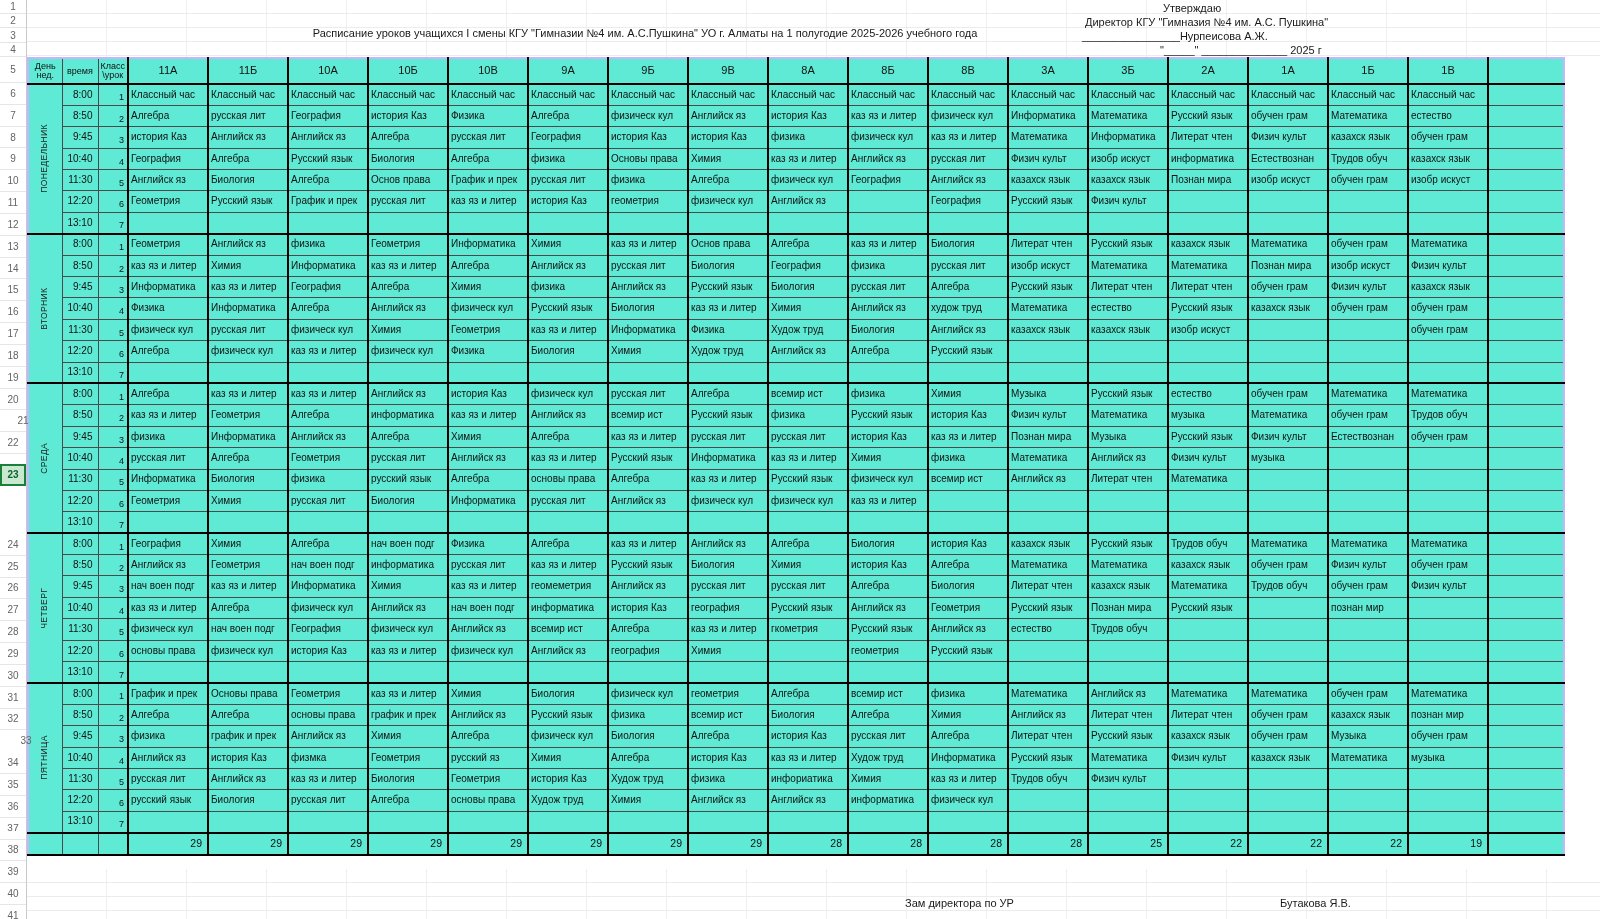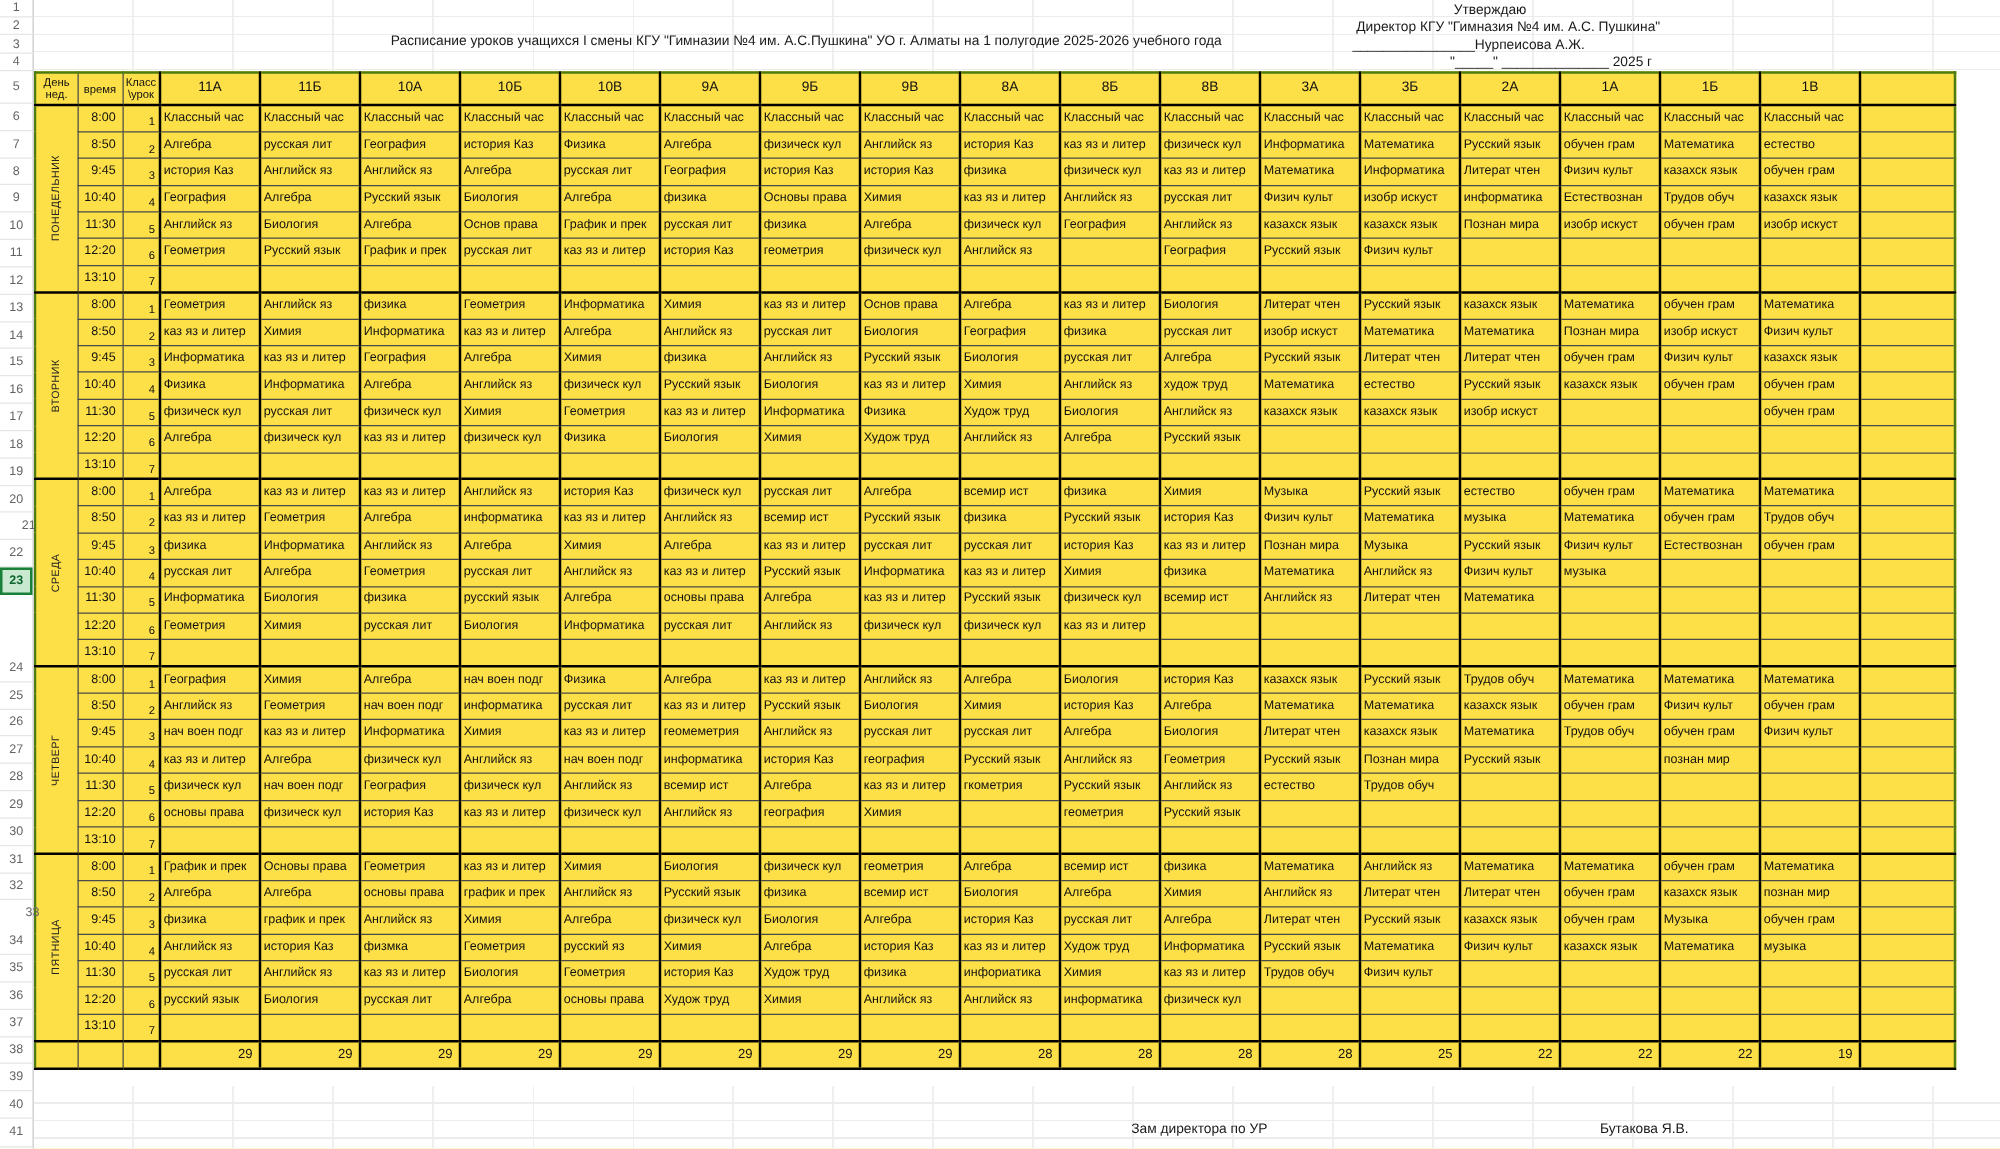--- a/index.html
+++ b/index.html
@@ -42,21 +42,21 @@
   #approve2 { left: 1085px; top: 16px; font-size: 11px; }
   #approve3 { left: 1082px; top: 30px; font-size: 11px; }
   #approve4 { left: 1160px; top: 44px; font-size: 11px; }
   #footer-left  { left: 905px;  top: 897px; font-size: 11px; }
   #footer-right { left: 1280px; top: 897px; font-size: 11px; }
 
   
   table.tt {
     position: absolute; left: 27px; top: 57px; z-index: 2;
     border-collapse: collapse; table-layout: fixed;
-    border: 2px solid #4d7c0f; background: #fde047;
+    border: 2px solid #c4b5fd; background: #5eead4;
   }
   .tt th, .tt td {
     border: 1px solid #4a4a4a;
     font-weight: normal; color: #111;
     overflow: hidden; white-space: nowrap;
     height: 21.4px; padding: 0 2px;
     vertical-align: middle; text-align: left; line-height: 1.05;
     font-size: 10px;
   }
   .tt thead th { height: 26px; text-align: center; border-bottom: 2px solid #000; font-size: 11px; }
@@ -95,35 +95,35 @@
     <div class="rn" style="height: 21.83px;">13</div>
     <div class="rn" style="height: 21.83px;">14</div>
     <div class="rn" style="height: 21.83px;">15</div>
     <div class="rn" style="height: 21.83px;">16</div>
     <div class="rn" style="height: 21.83px;">17</div>
     <div class="rn" style="height: 21.83px;">18</div>
     <div class="rn" style="height: 21.83px;">19</div>
     <div class="rn" style="height: 21.83px;">20</div>
     <div class="rn" style="height: 21.83px; padding-left: 20px;">21</div>
     <div class="rn" style="height: 21.83px;">22</div>
-    <div class="rn selected" style="height: 21.83px;">23</div>
+    <div class="rn selected" style="height: 21.83px; margin-top: 10px;">23</div>
     <div class="rn" style="height: 21.83px; margin-top: 48px;">24</div>
     <div class="rn" style="height: 21.83px;">25</div>
     <div class="rn" style="height: 21.83px;">26</div>
     <div class="rn" style="height: 21.83px;">27</div>
     <div class="rn" style="height: 21.83px;">28</div>
     <div class="rn" style="height: 21.83px;">29</div>
     <div class="rn" style="height: 21.83px;">30</div>
     <div class="rn" style="height: 21.83px;">31</div>
     <div class="rn" style="height: 21.83px;">32</div>
     <div class="rn" style="height: 21.83px; margin-left: 26px;">33</div>
     <div class="rn" style="height: 21.83px;">34</div>
     <div class="rn" style="height: 21.83px;">35</div>
     <div class="rn" style="height: 21.83px;">36</div>
-    <div class="rn" style="height: 21.83px;">37</div>
+    <div class="rn" style="height: 21.83px; font-family: Liberation Mono, monospace;">37</div>
     <div class="rn" style="height: 21.83px;">38</div>
     <div class="rn" style="height: 21.83px;">39</div>
     <div class="rn" style="height: 21.83px;">40</div>
     <div class="rn" style="height: 23px;">41</div>
     <div class="rn" style="height: 17px;">42</div>
     <div class="rn" style="height: 16px;">43</div>
     <div class="rn" style="height: 17px;">44</div>
   </div>
 
 <div class="overlay" id="sheet-title">Расписание уроков учащихся I смены КГУ "Гимназии №4 им. А.С.Пушкина" УО г. Алматы на 1 полугодие 2025-2026 учебного года</div>

